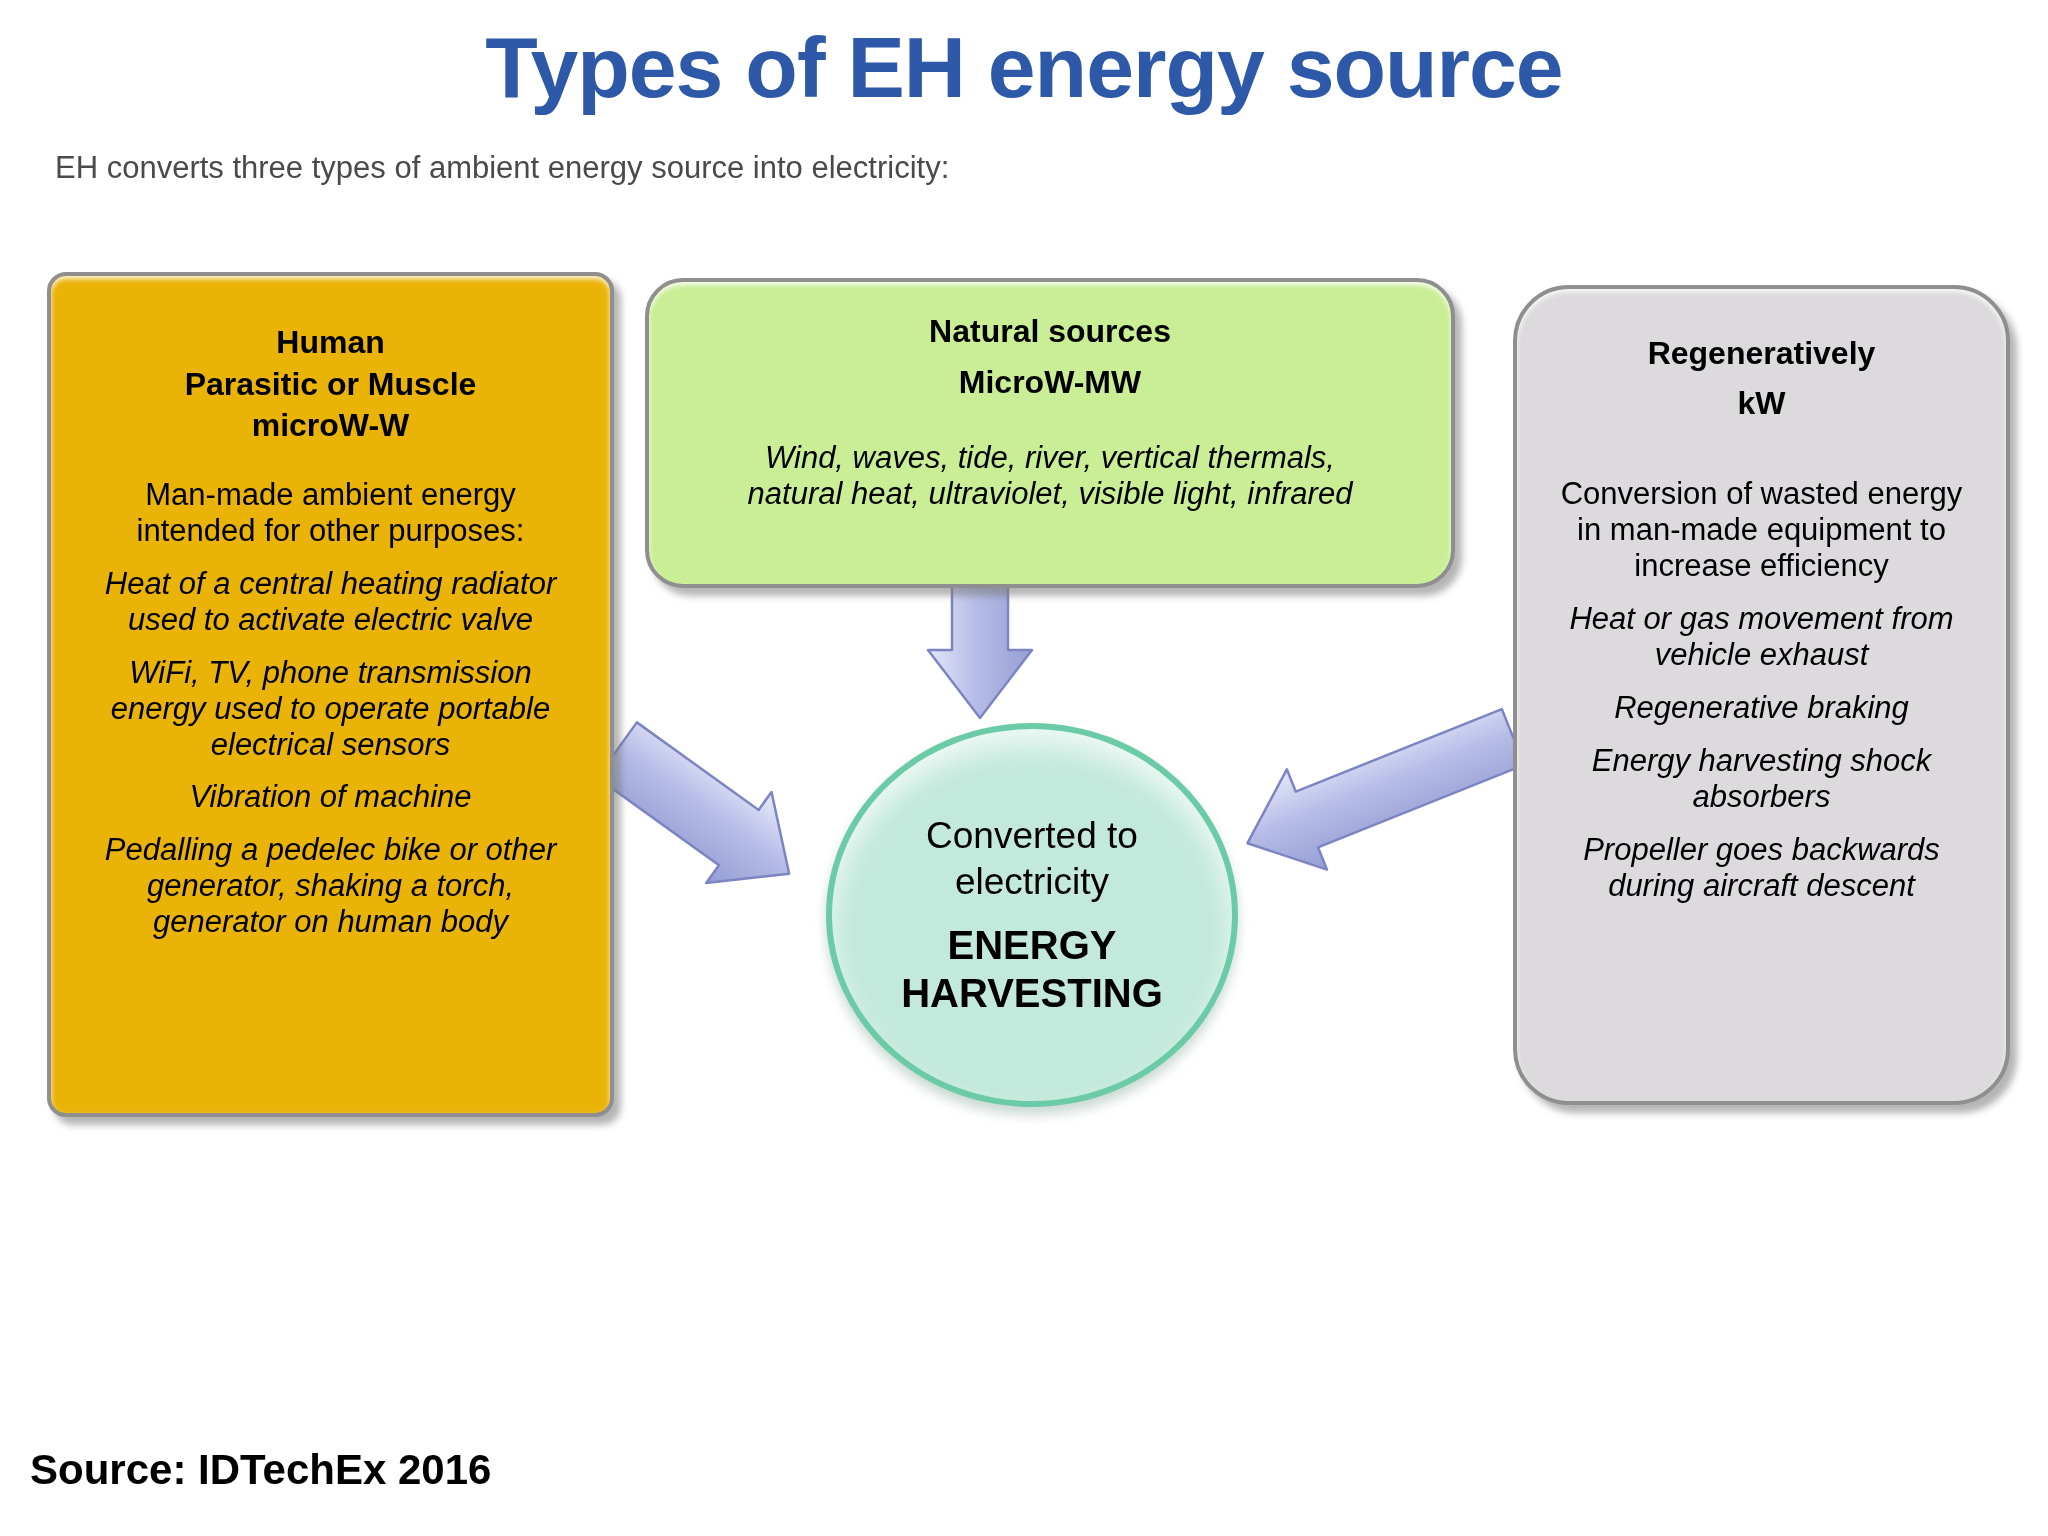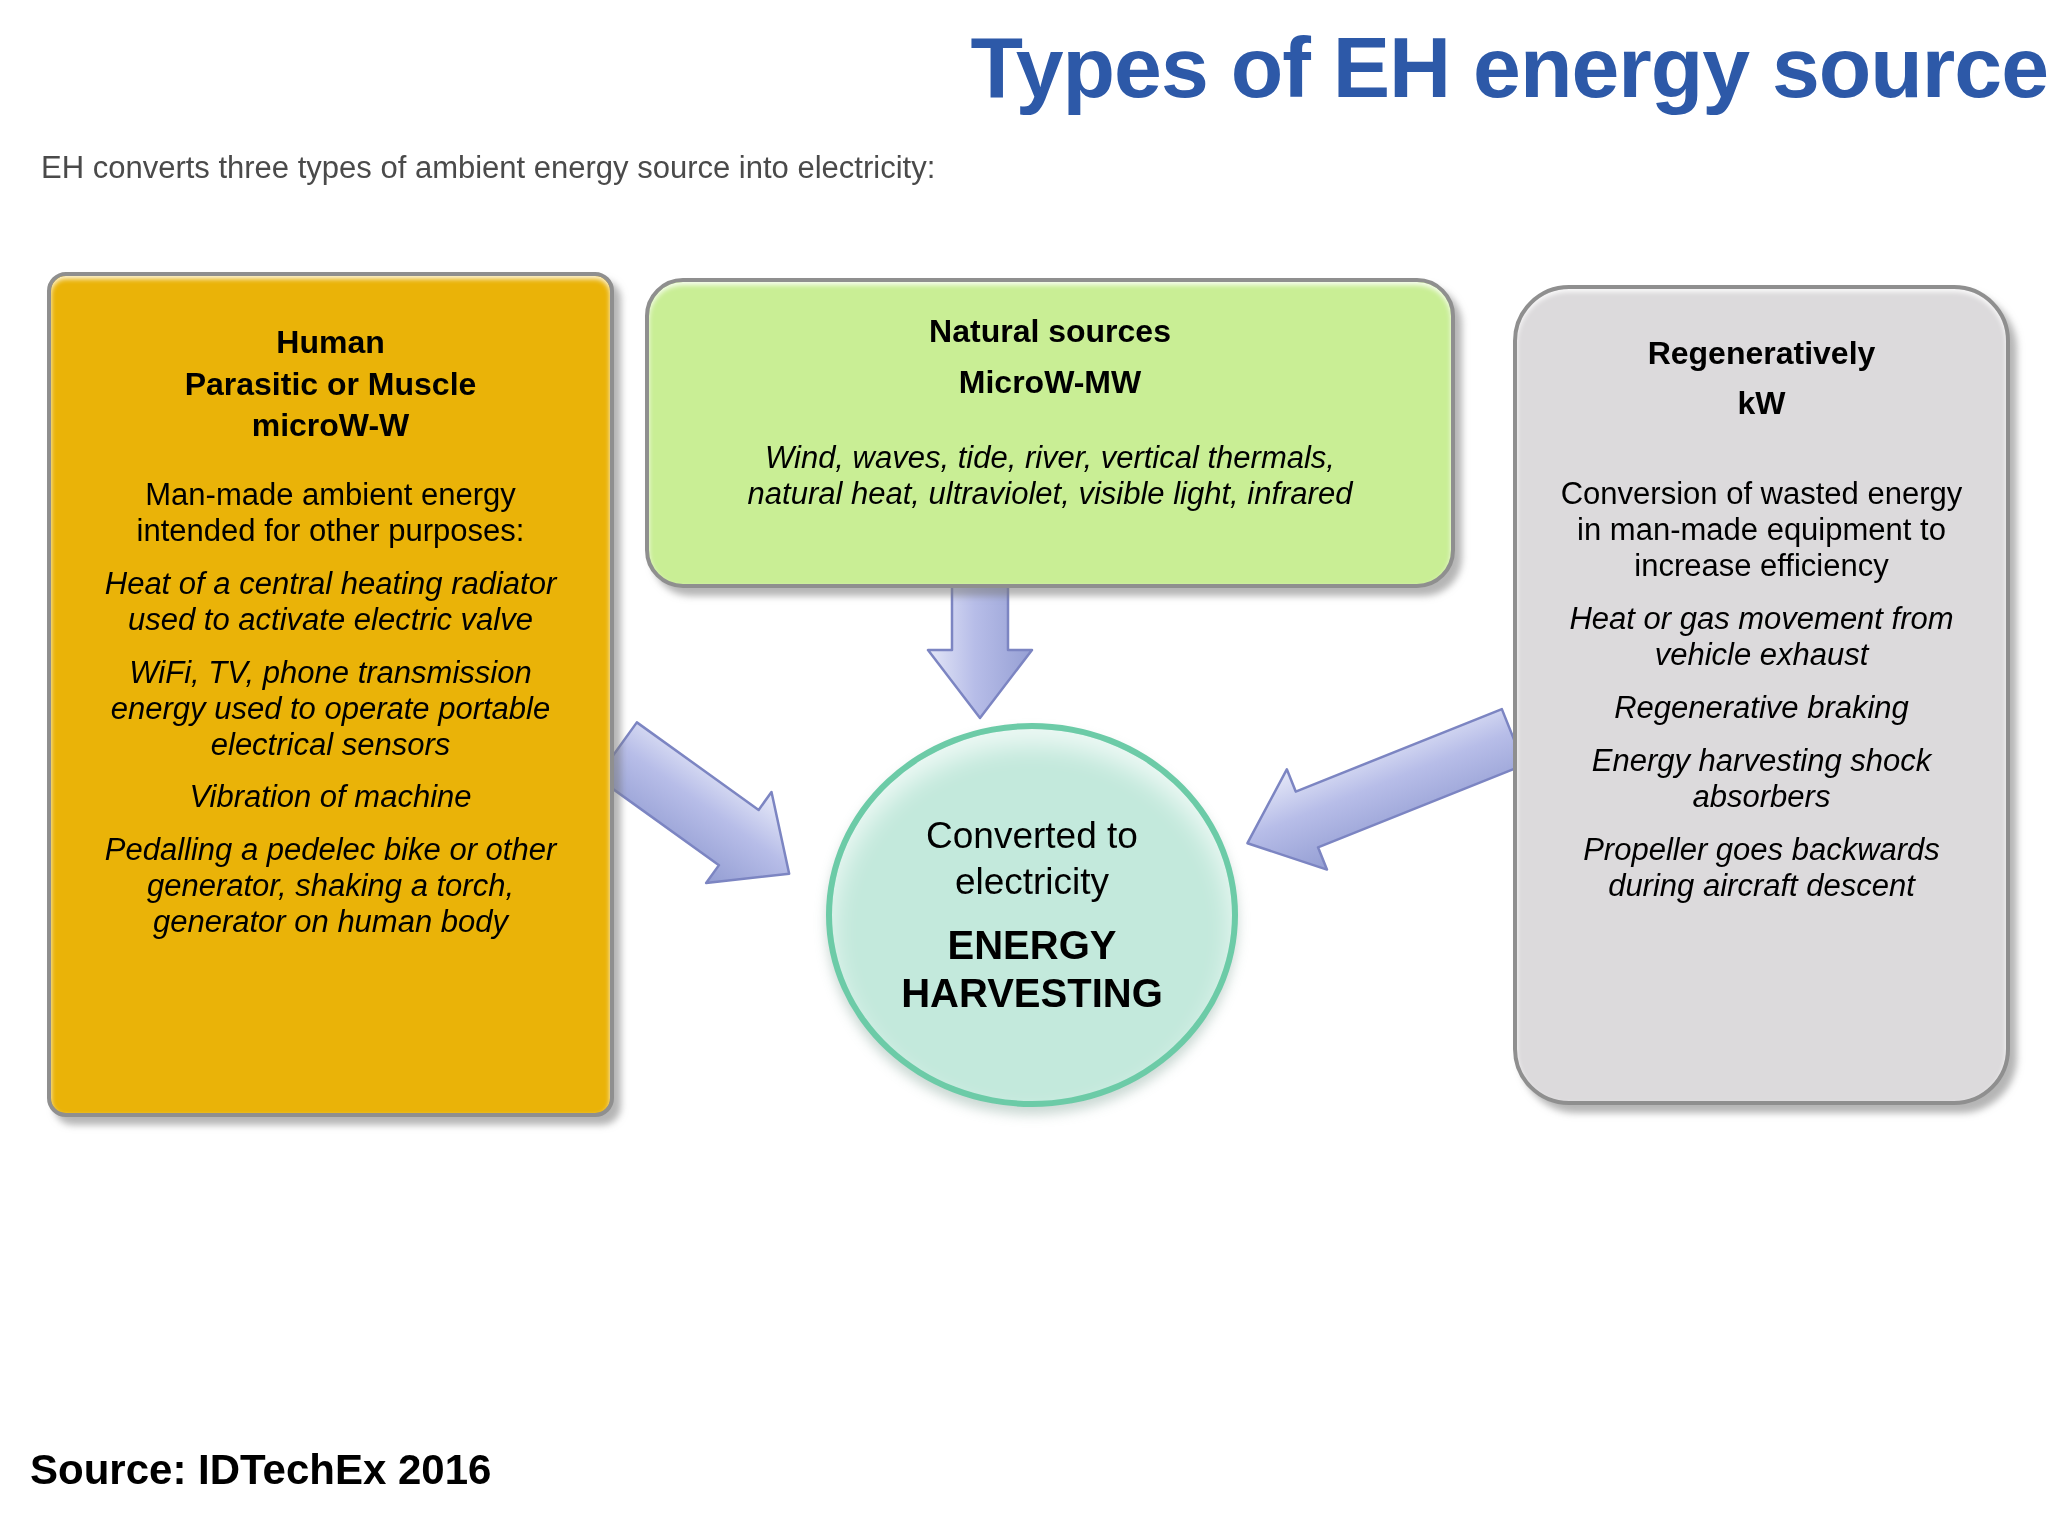--- a/index.html
+++ b/index.html
@@ -1,25 +1,25 @@
 <!DOCTYPE html>
 <html><head>
 <meta charset="utf-8">
 <style>
   html,body { margin:0; padding:0; background:#ffffff; }
   .slide {
     position:relative; width:2048px; height:1536px; background:#ffffff;
     font-family:"Liberation Sans", sans-serif; color:#000; overflow:hidden;
   }
   .title {
-    position:absolute; top:18px; left:0; width:100%; text-align:right;
+    position:absolute; top:18px; left:0; width:100%; text-align:center;
     font-size:86px; font-weight:bold; color:#2d59a8; letter-spacing:-1px;
   }
   .subtitle {
-    position:absolute; top:150px; left:41px; font-size:31px; color:#4a4a4a;
+    position:absolute; top:150px; left:55px; font-size:31px; color:#4a4a4a;
   }
   .arrows { position:absolute; left:0; top:0; z-index:1; }
   .box {
     position:absolute; z-index:2; box-sizing:border-box;
     border:4px solid #8f8f8f;
     box-shadow:7px 8px 7px rgba(120,120,120,0.55), inset 0 3px 5px rgba(255,255,255,0.85);
     text-align:center;
   }
   .box-human {
     left:47px; top:272px; width:567px; height:845px; border-radius:19px;

